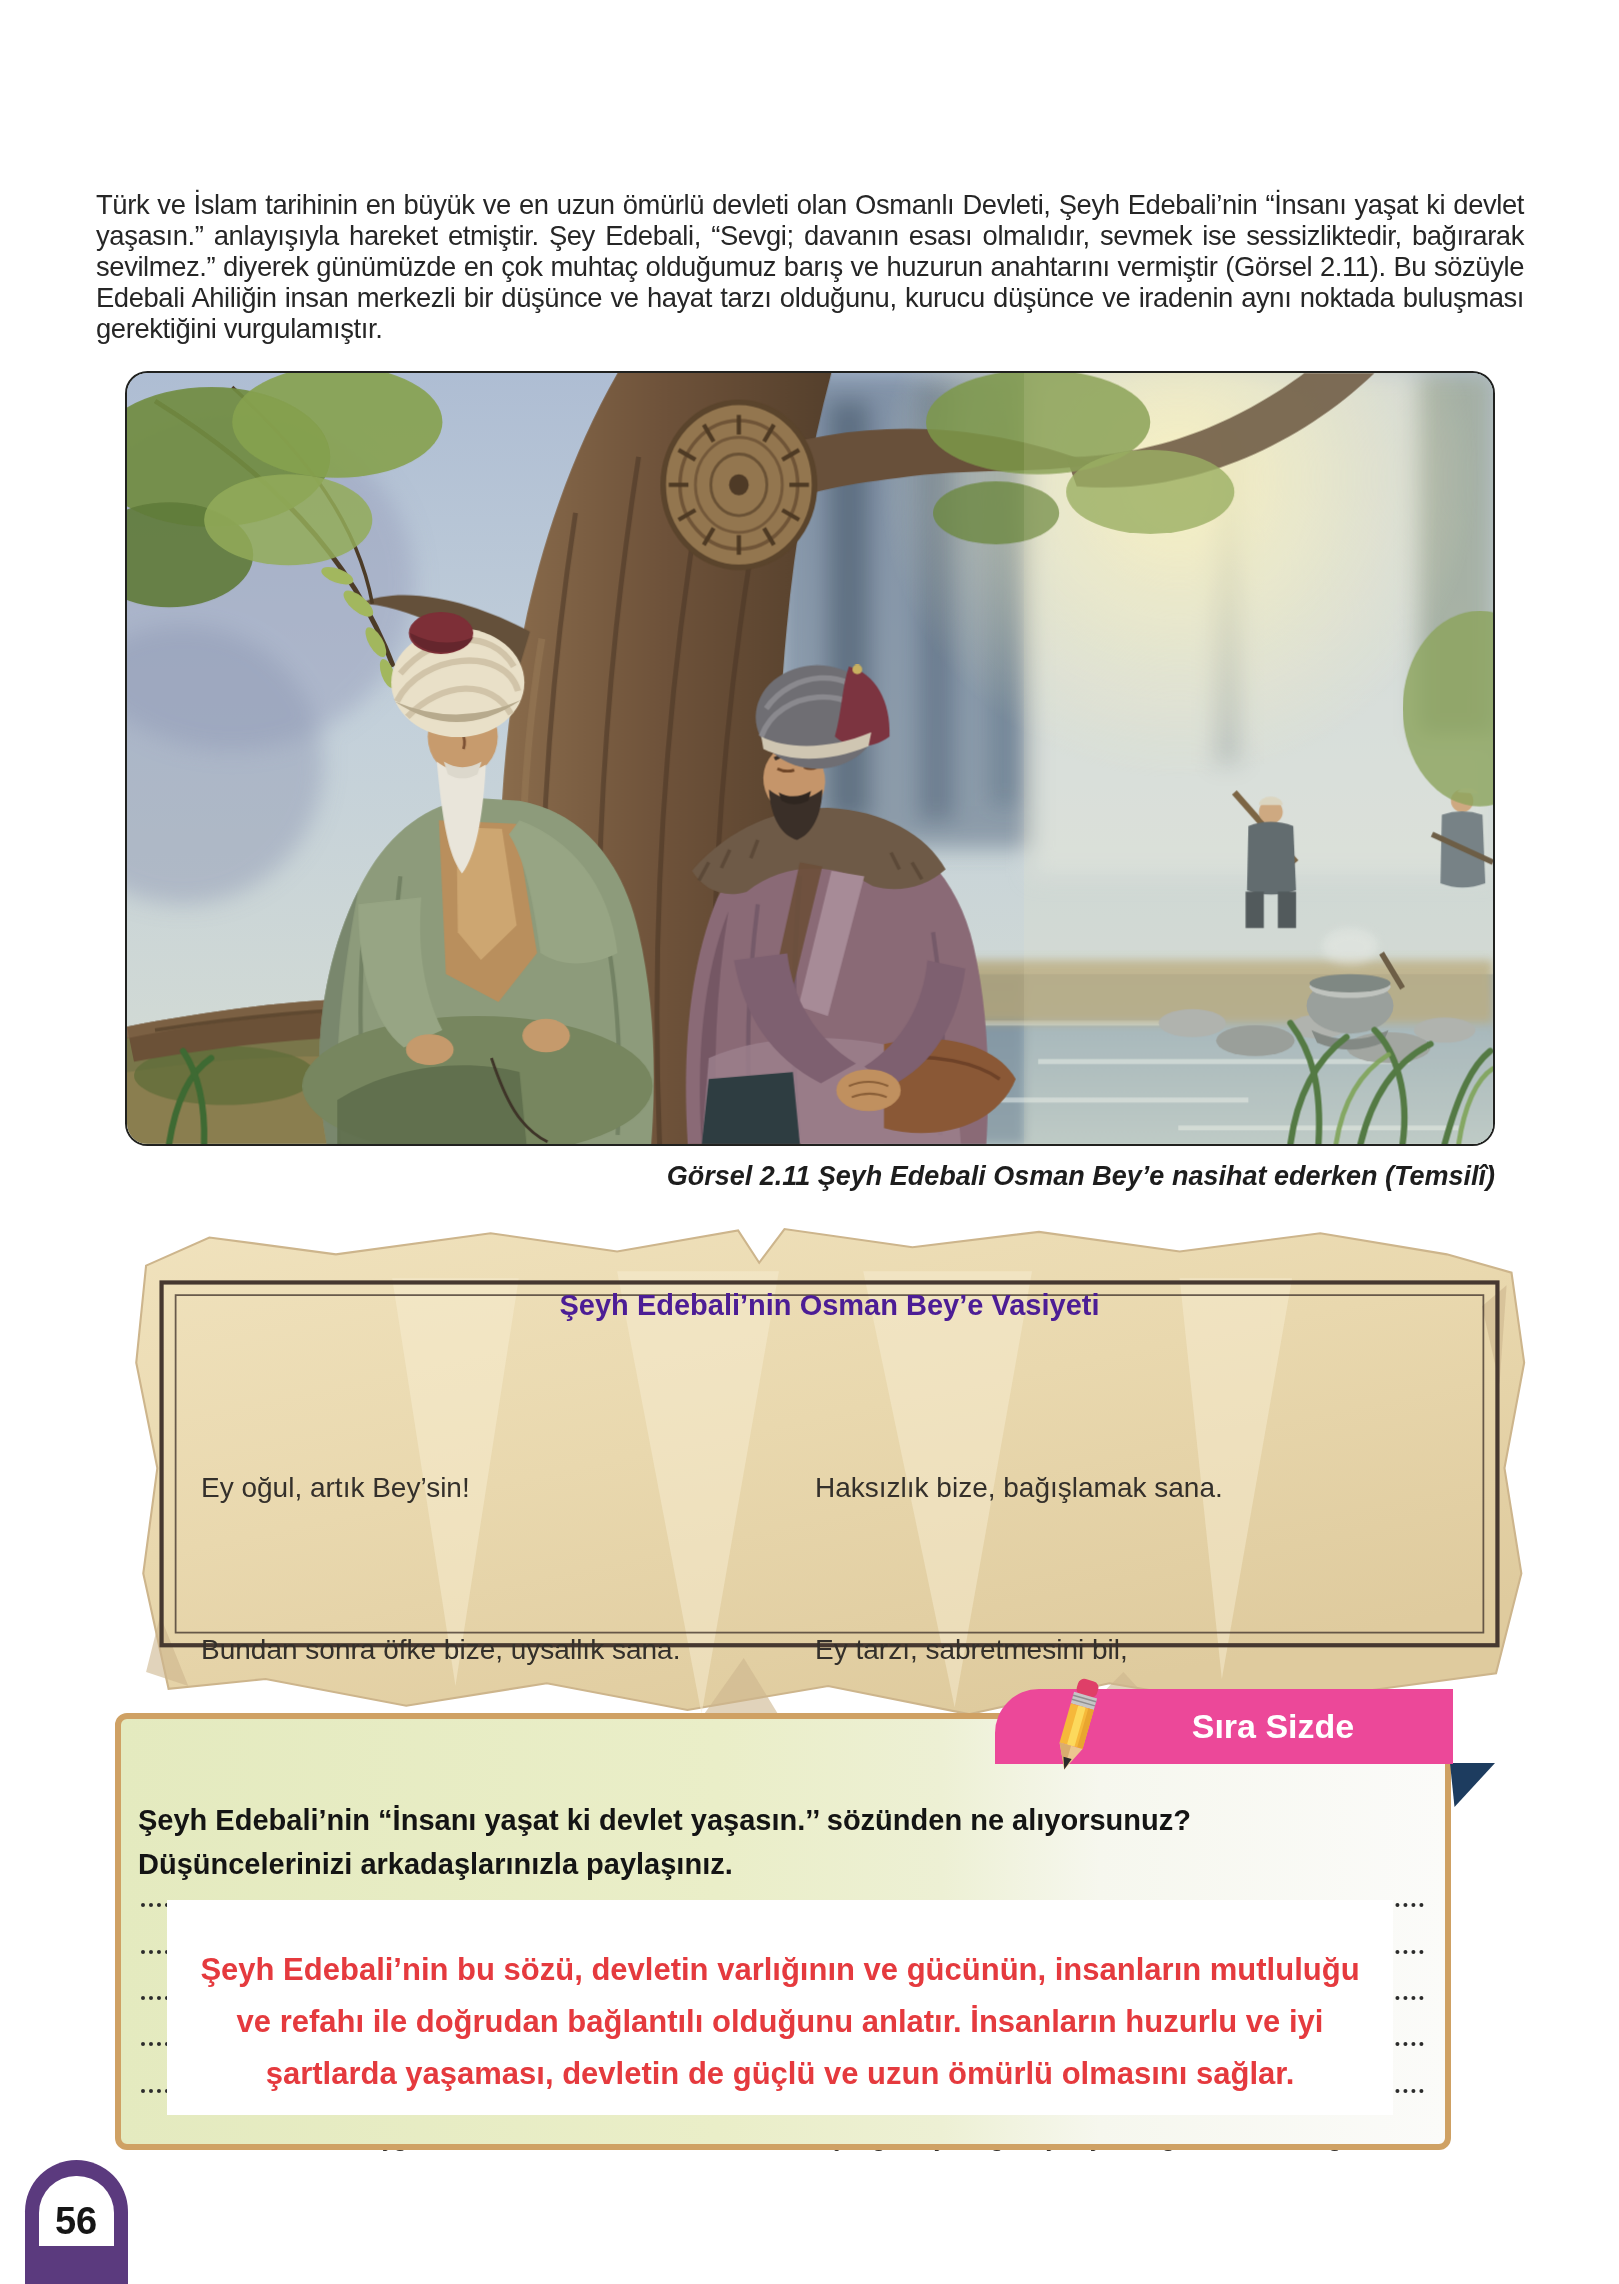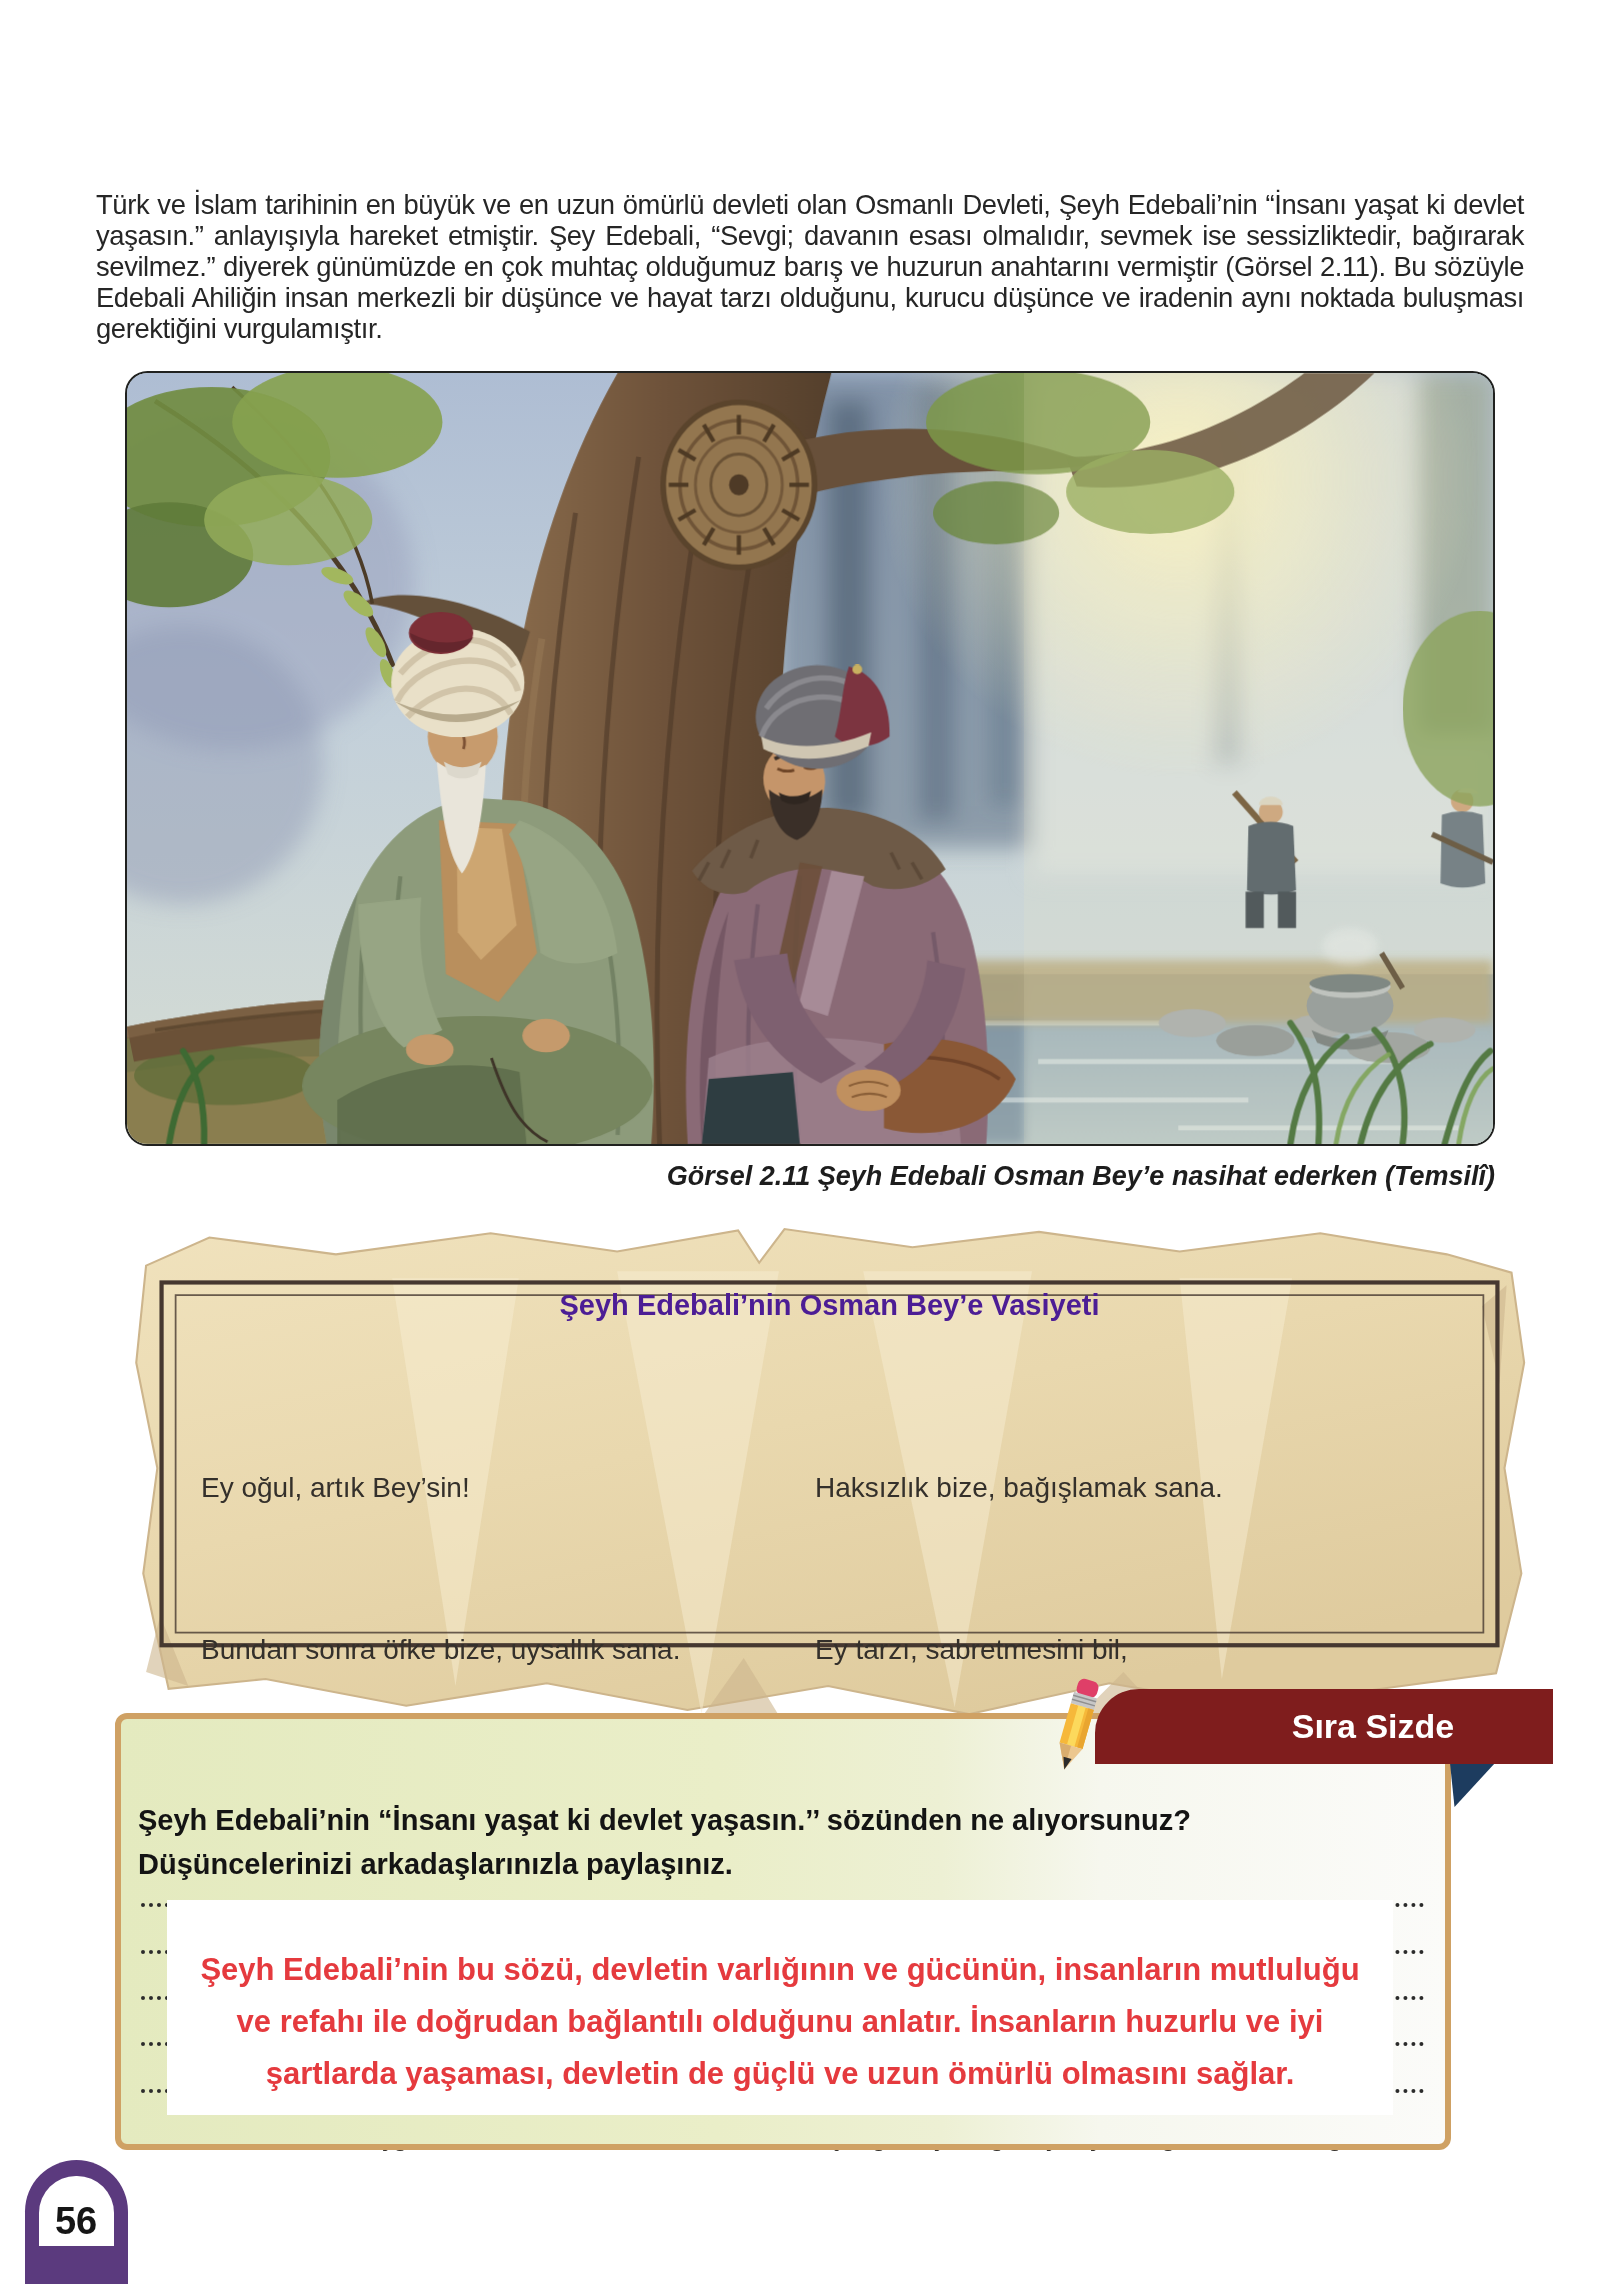--- a/index.html
+++ b/index.html
@@ -49,22 +49,22 @@
   .question {
     position:absolute; left:17px; top:79px; width:1265px;
     font-weight:bold; font-size:29px; line-height:44px; color:#141414;
   }
   .dotted-line { position:absolute; left:19.7px; width:1284px; height:0; border-bottom:4.2px dotted #2b2b2b; }
   .answer-overlay { position:absolute; left:46px; top:181px; width:1226px; height:215px; background:#ffffff; padding-top:44px; box-sizing:border-box; }
   .answer-line { text-align:center; font-weight:bold; font-size:31px; line-height:52px; color:#e53a3e; }
 
   
   .ribbon {
-    position:absolute; left:1095px; top:1689px; width:458px; height:75px;
-    background:#7f1d1d; border-radius:44px 0 0 0;
+    position:absolute; left:995px; top:1689px; width:458px; height:75px;
+    background:#ec4899; border-radius:44px 0 0 0;
   }
   .ribbon-label {
     position:absolute; left:105px; right:7px; top:0; bottom:0;
     display:flex; align-items:center; justify-content:center;
     color:#ffffff; font-weight:bold; font-size:34px;
   }
   .ribbon-fold { position:absolute; left:1450px; top:1763px; width:45px; height:44px; background:#1d3c5f; clip-path:polygon(0 0,100% 0,10% 100%); }
   .pencil { position:absolute; left:1050px; top:1677px; width:52px; height:98px; transform:rotate(16deg); }
   .pencil svg { display:block; width:100%; height:100%; }
 

